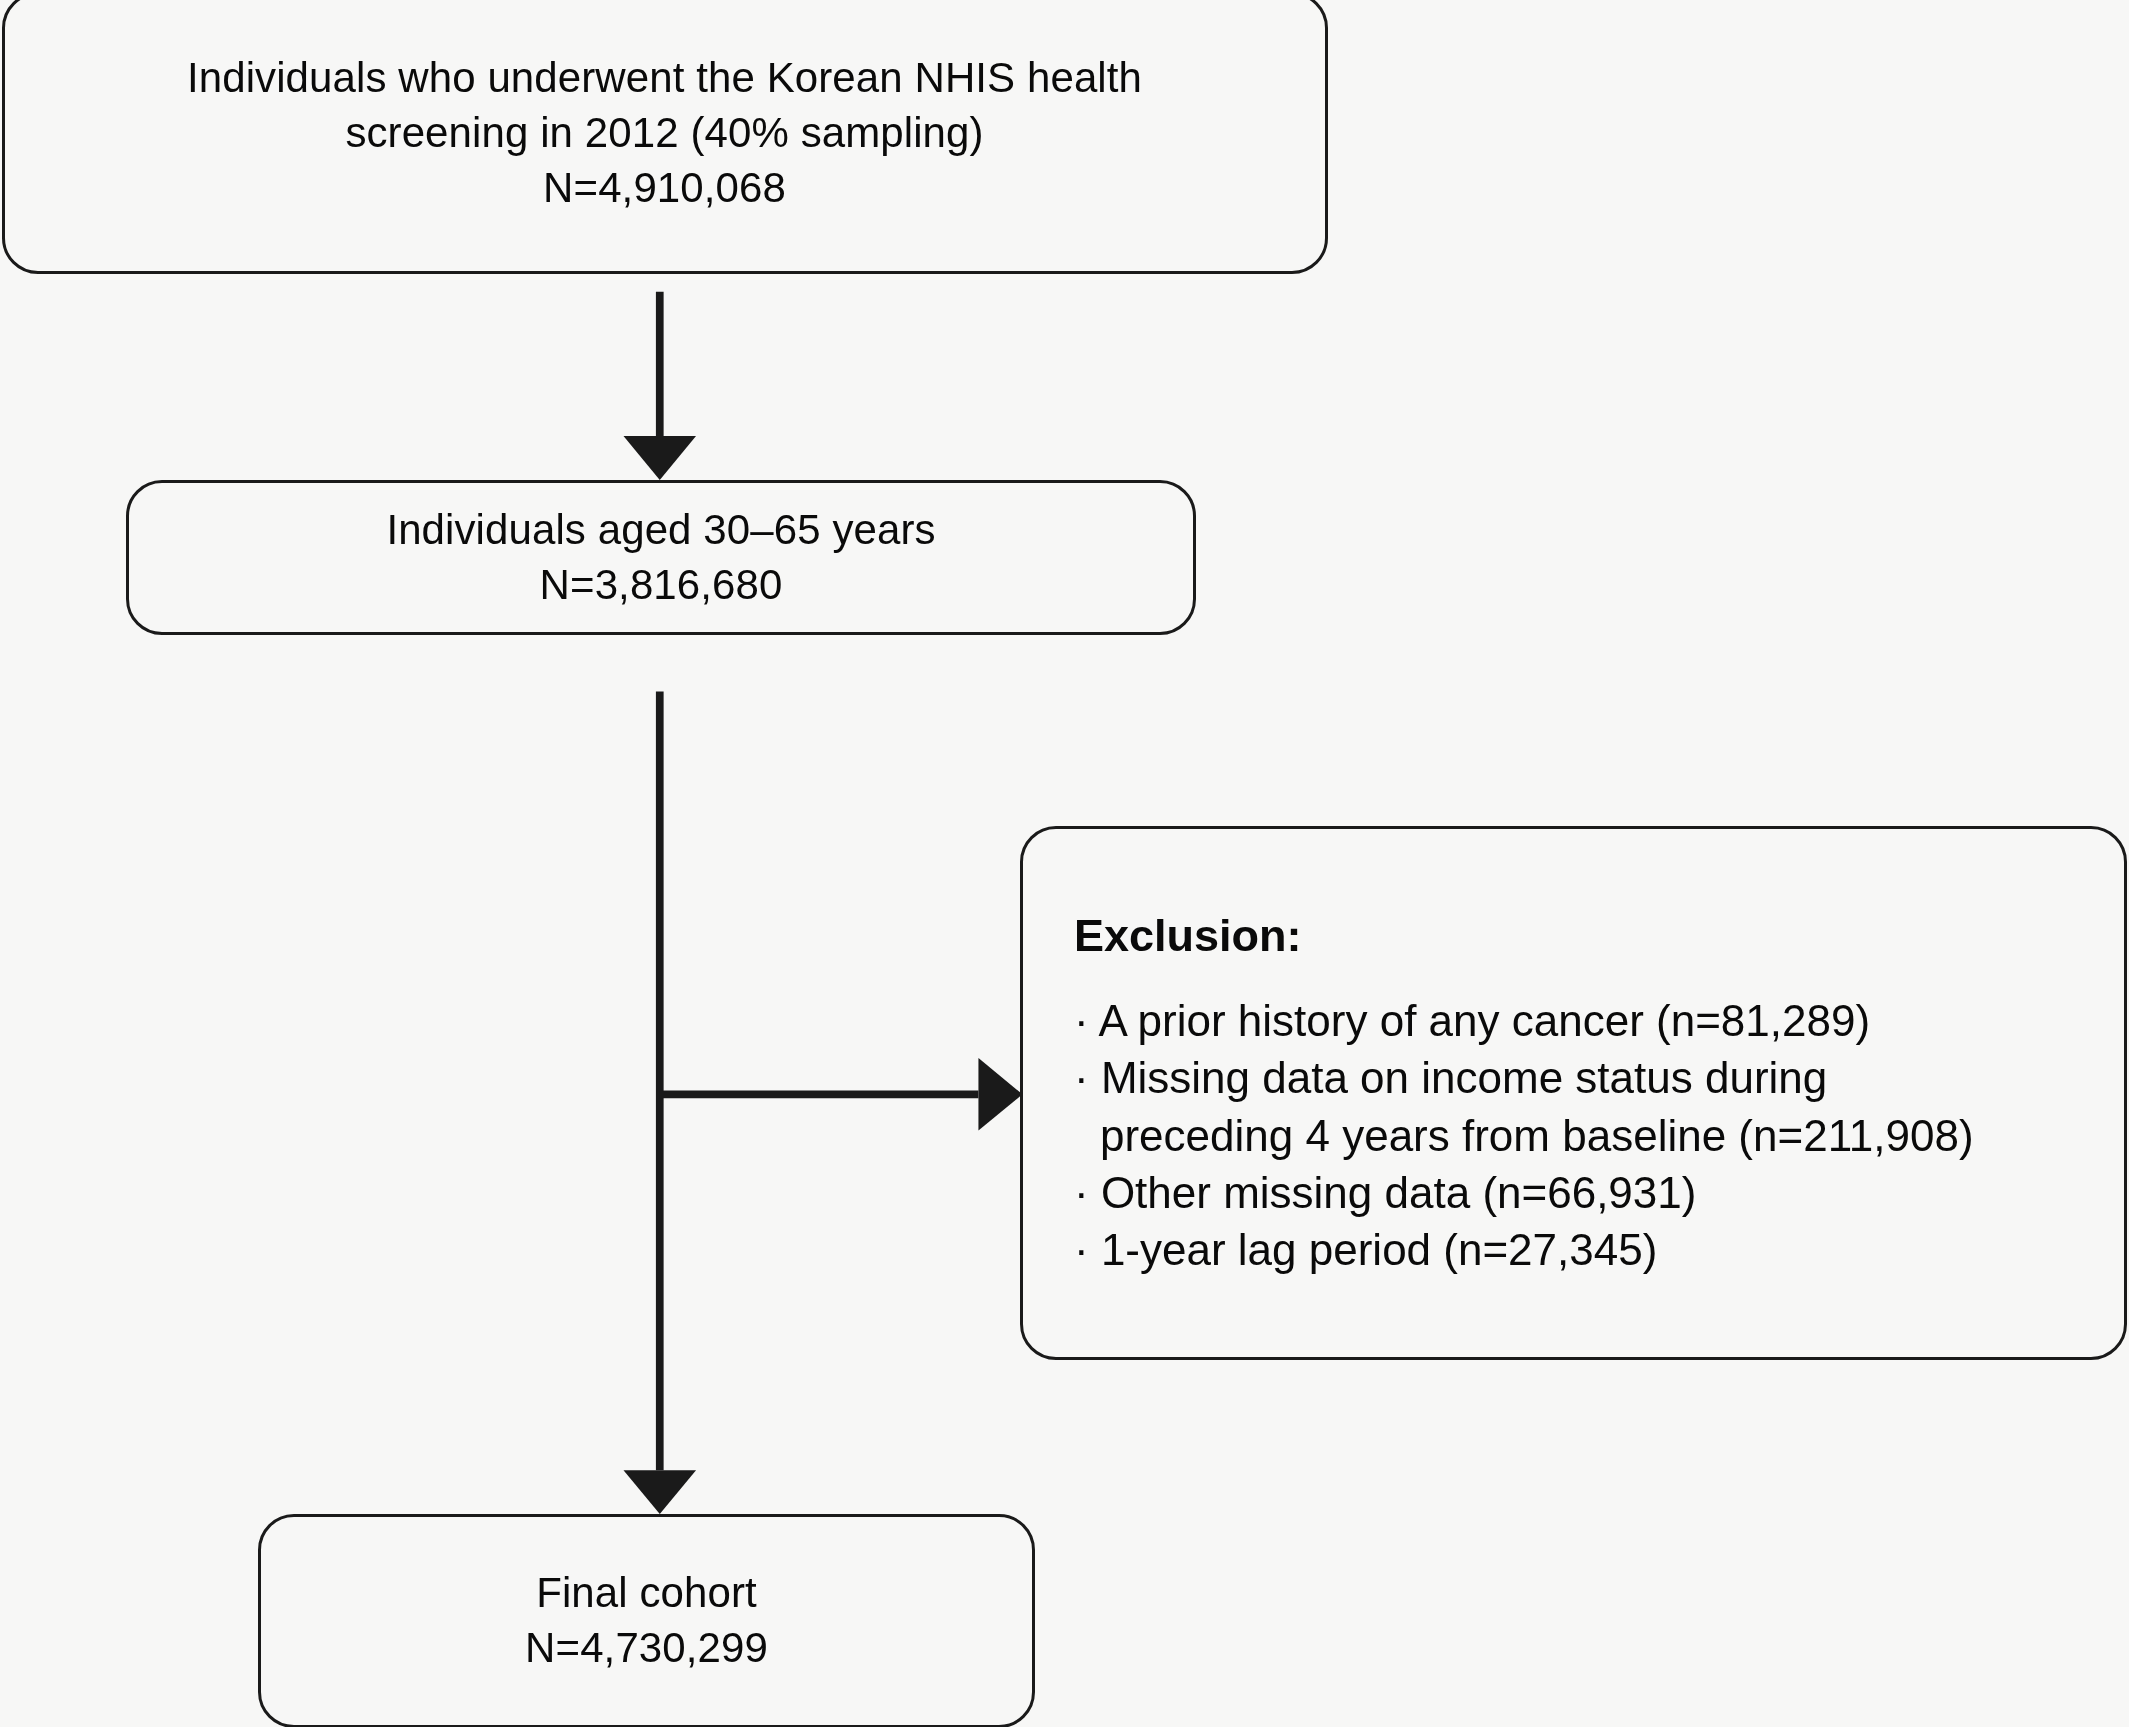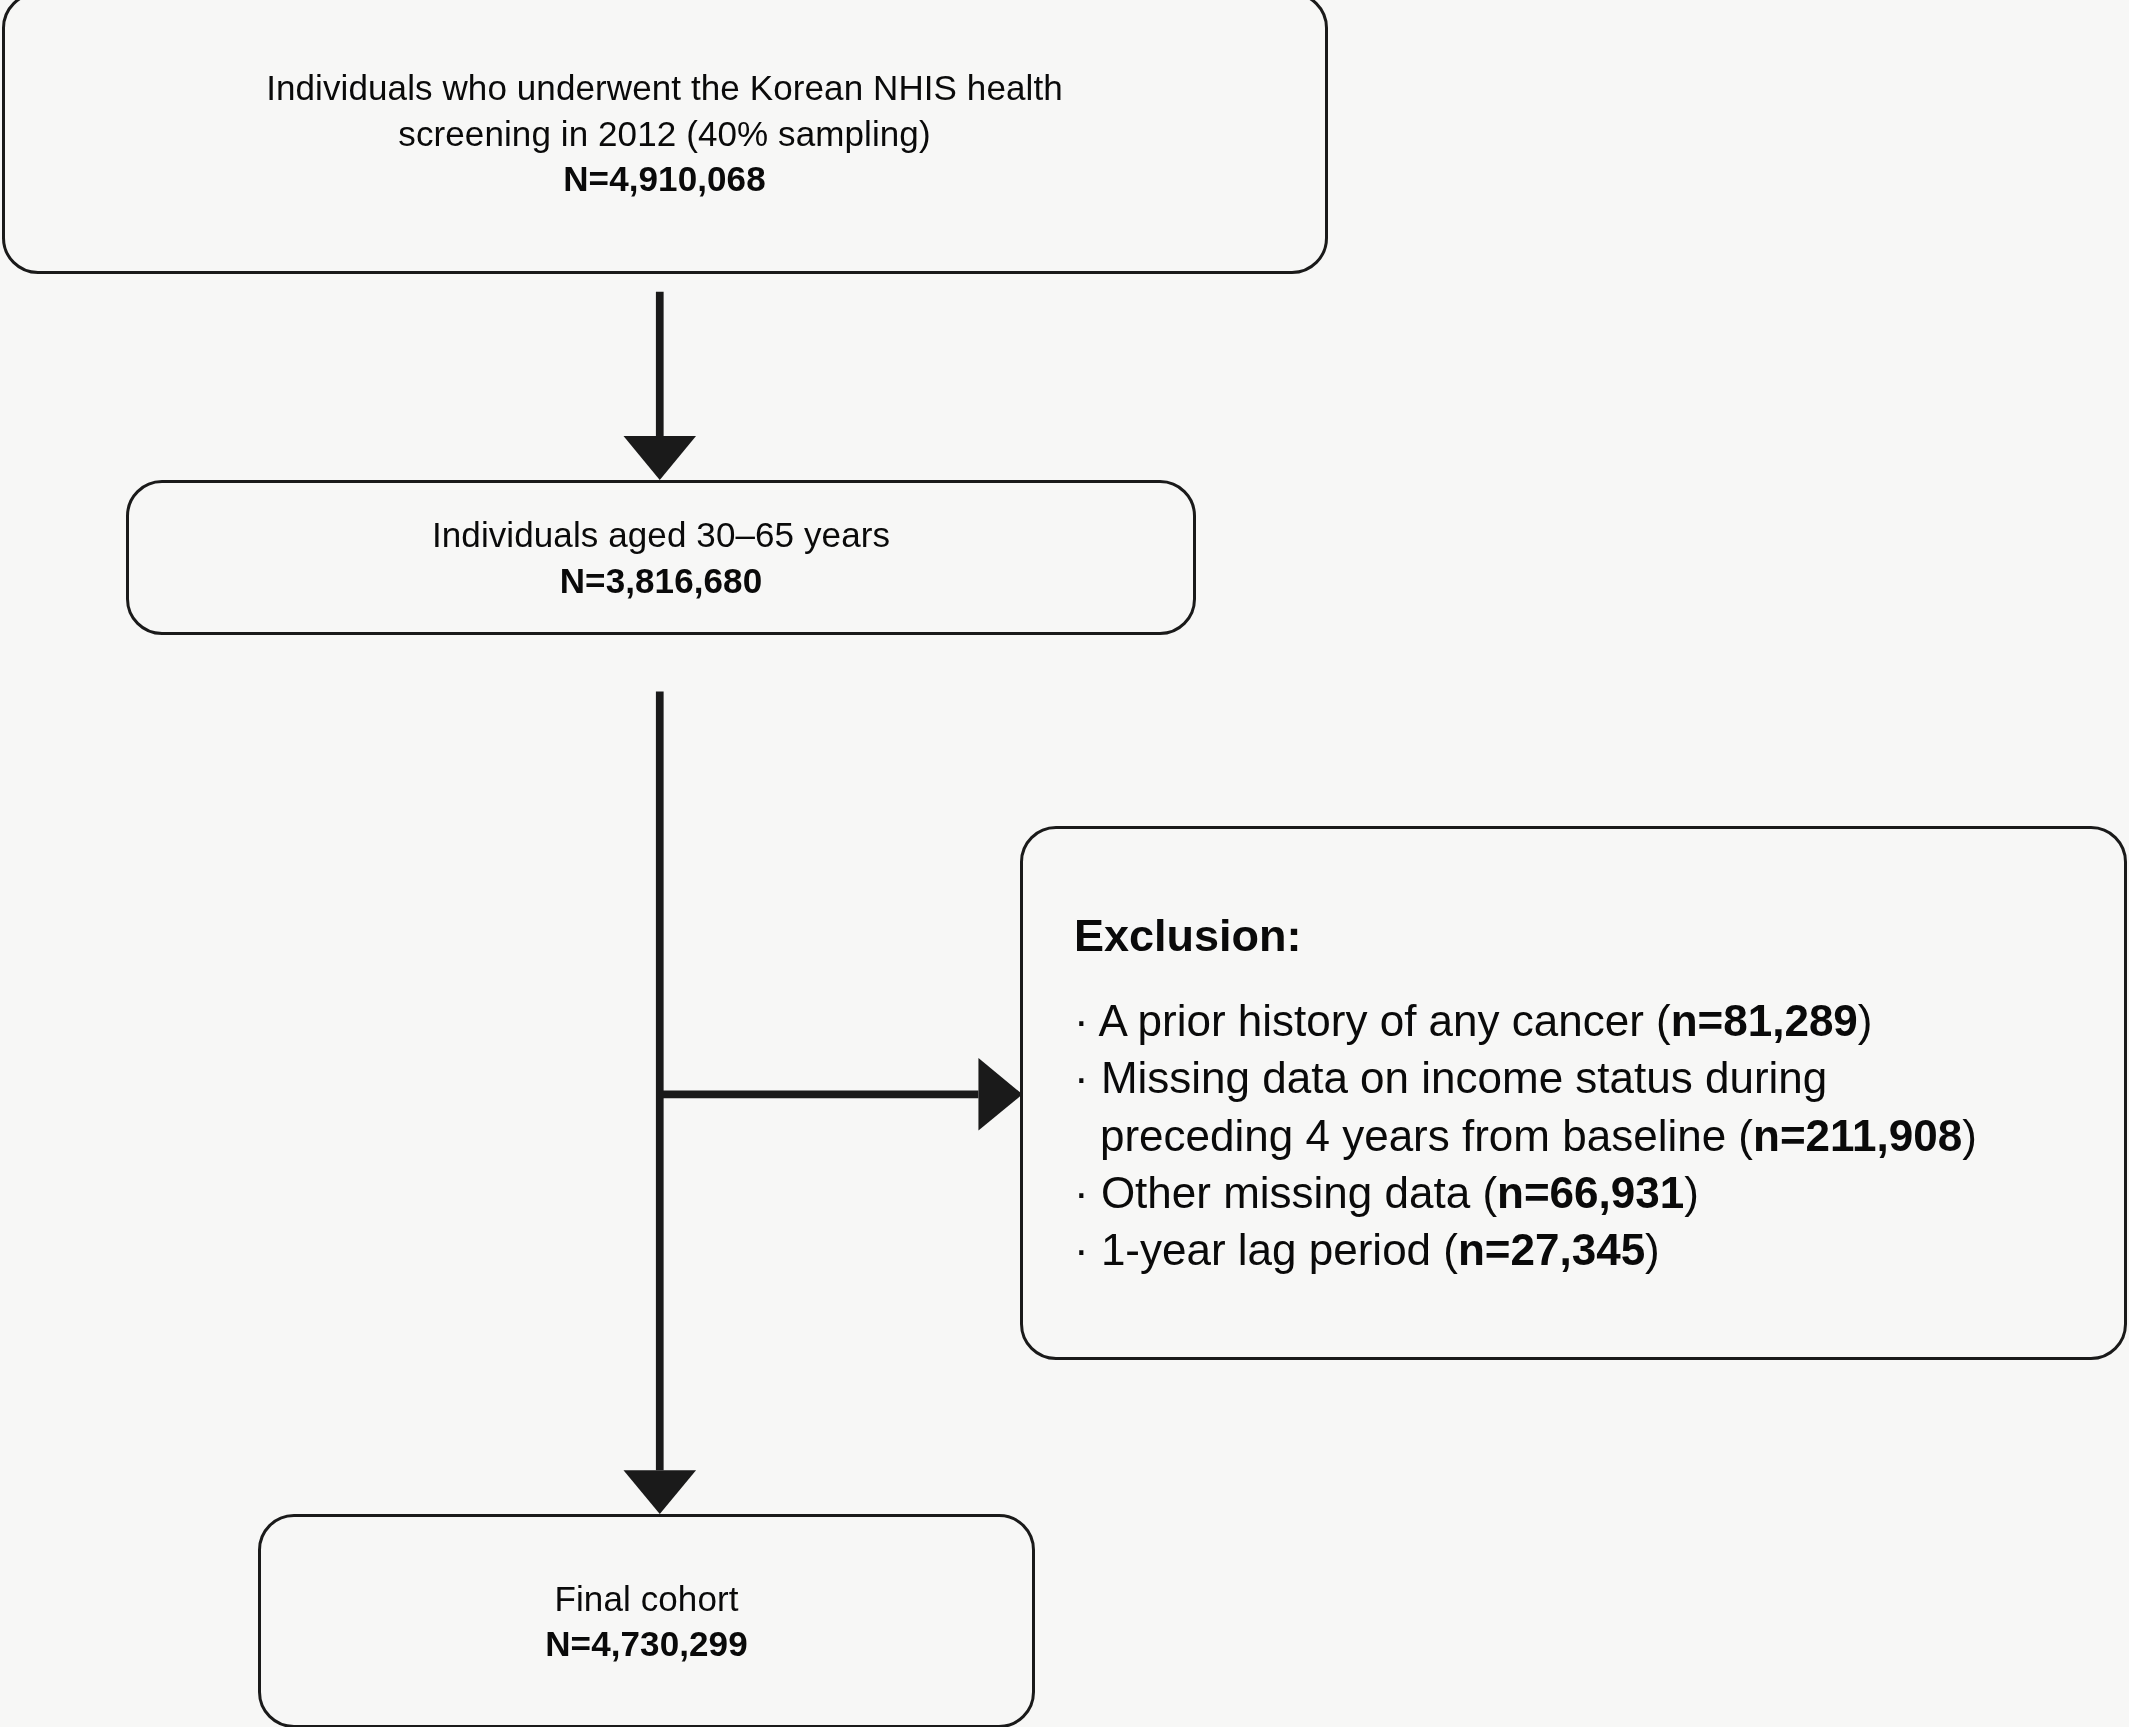--- a/index.html
+++ b/index.html
@@ -27,28 +27,28 @@
     display: flex;
     flex-direction: column;
     align-items: center;
     justify-content: center;
   }
   .node.left-align {
     align-items: flex-start;
     justify-content: center;
   }
   .line {
-    font-size: 35px;
+    font-size: 42px;
     line-height: 1.30;
     letter-spacing: 0.1px;
     white-space: nowrap;
     text-align: center;
   }
   .bold {
-    font-weight: bold;
+    font-weight: normal;
   }
   .bullet-line {
     font-size: 44px;
     line-height: 1.305;
     white-space: nowrap;
     text-align: left;
     display: block;
   }
   .bullet-indent {
     display: inline-block;

